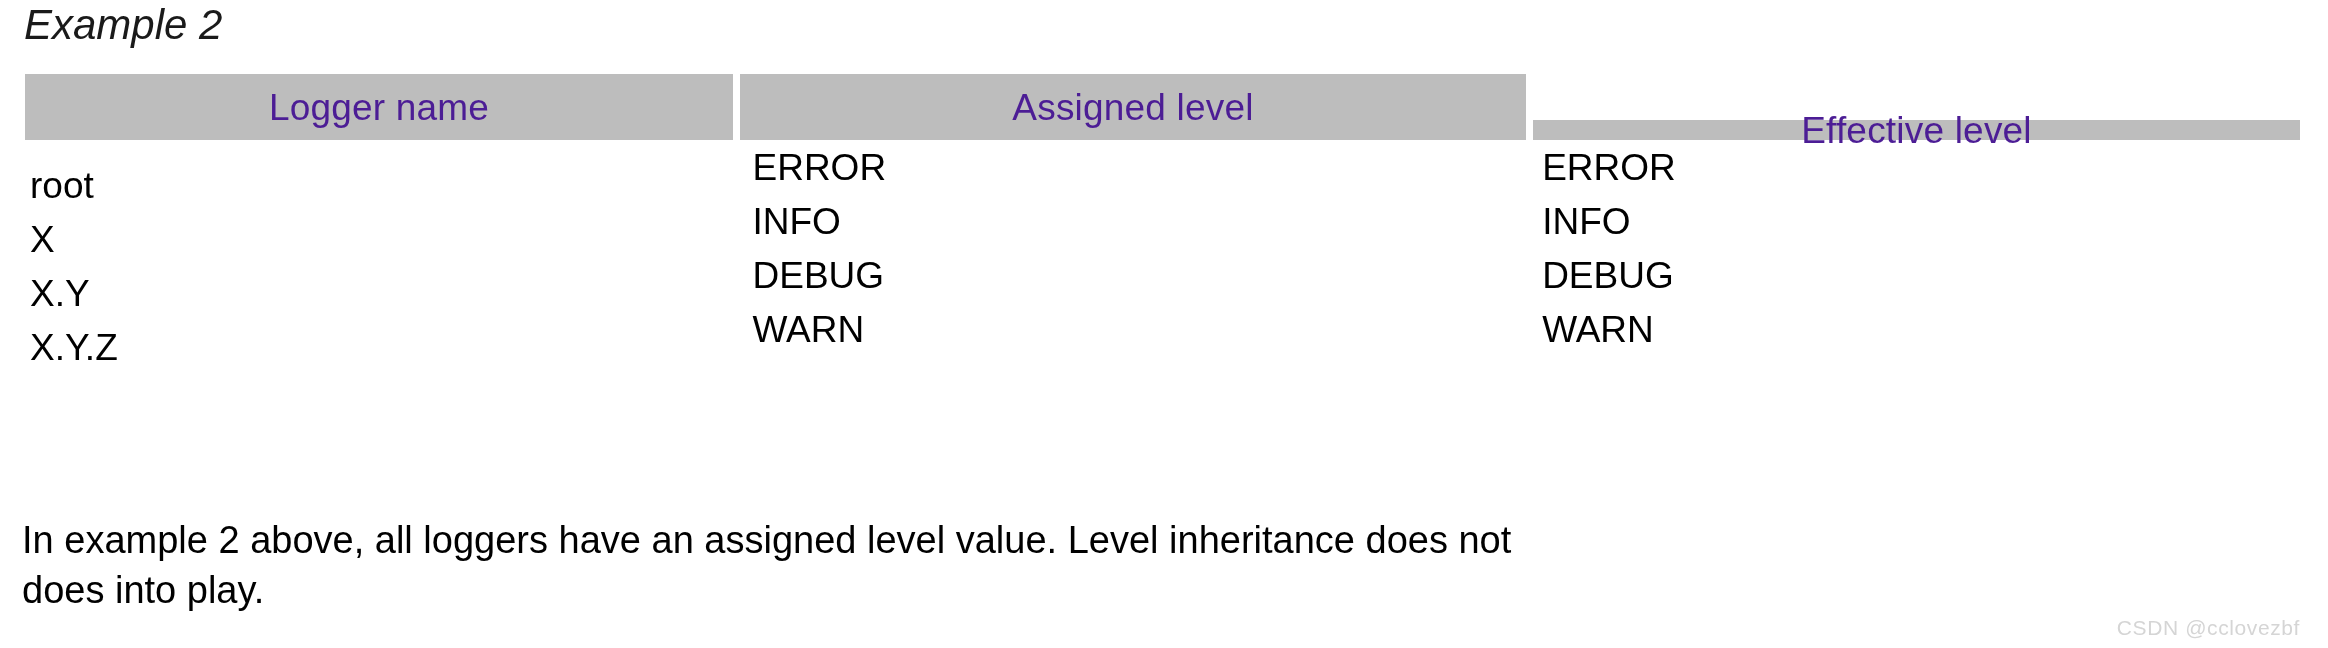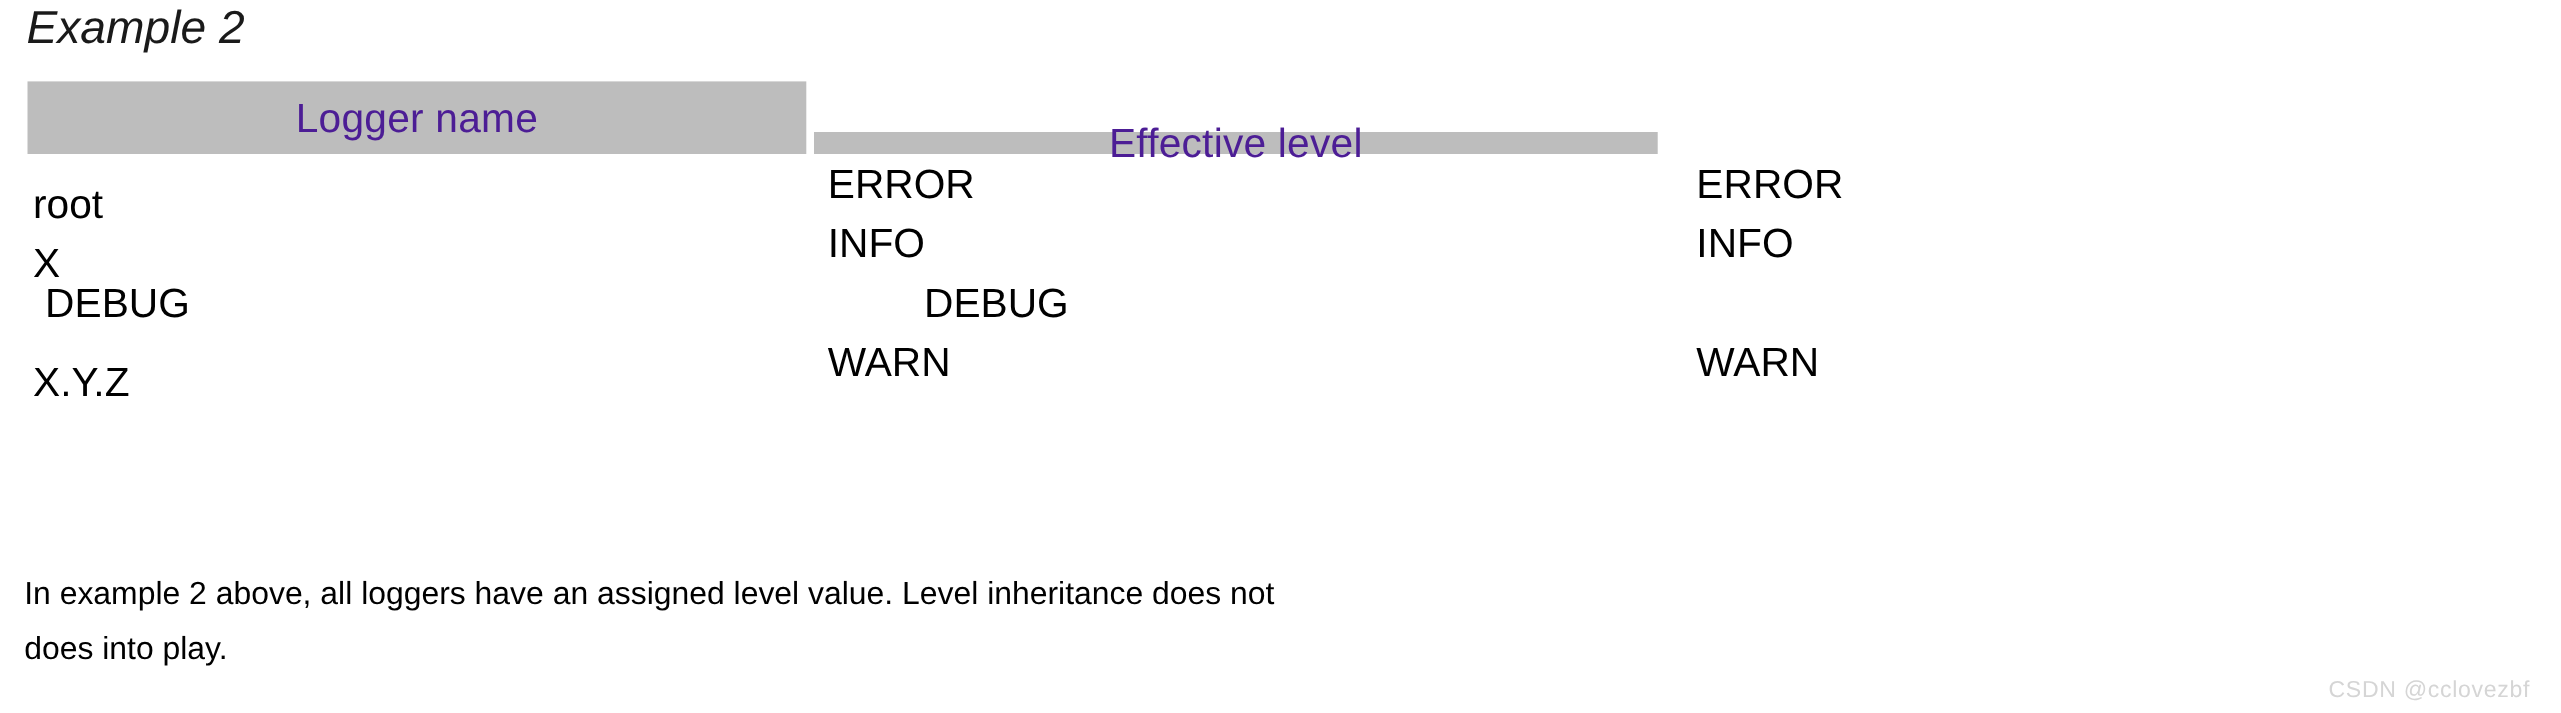--- a/index.html
+++ b/index.html
@@ -75,21 +75,21 @@
   .td-logger   { width: 715px; padding-left: 5px; margin-top: 36px; }
   .td-assigned { width: 786px; padding-left: 16px; }
   .td-effective{ width: 767px; padding-left: 13px; }
 
   
   .body-paragraph {
     position: absolute;
     left: 22px;
     top: 515px;
     width: 2290px;
-    font-size: 29px;
+    font-size: 38px;
     line-height: 50px;
     color: #000000;
   }
   .body-paragraph .pline { display: block; white-space: nowrap; }
 
   
   .watermark {
     position: absolute;
     right: 28px;
     bottom: 8px;
@@ -101,38 +101,40 @@
 </style>
 </head>
 <body>
 
 <div class="section-title">Example 2</div>
 
 <div class="level-table">
 
   <div class="table-header-row">
     <div class="th th-logger">Logger name</div>
+    <div class="th th-assigned">Assigned level</div>
     <div class="th th-effective">Effective level</div>
   </div>
 
   <div class="table-body">
 
     <div class="tr">
       <div class="td td-logger">root</div>
       <div class="td td-assigned">ERROR</div>
       <div class="td td-effective">ERROR</div>
     </div>
 
     <div class="tr">
       <div class="td td-logger">X</div>
       <div class="td td-assigned">INFO</div>
       <div class="td td-effective">INFO</div>
     </div>
 
     <div class="tr">
+      <div class="td td-logger">X.Y</div>
       <div class="td td-assigned">DEBUG</div>
       <div class="td td-effective">DEBUG</div>
     </div>
 
     <div class="tr">
       <div class="td td-logger">X.Y.Z</div>
       <div class="td td-assigned">WARN</div>
       <div class="td td-effective">WARN</div>
     </div>
 

